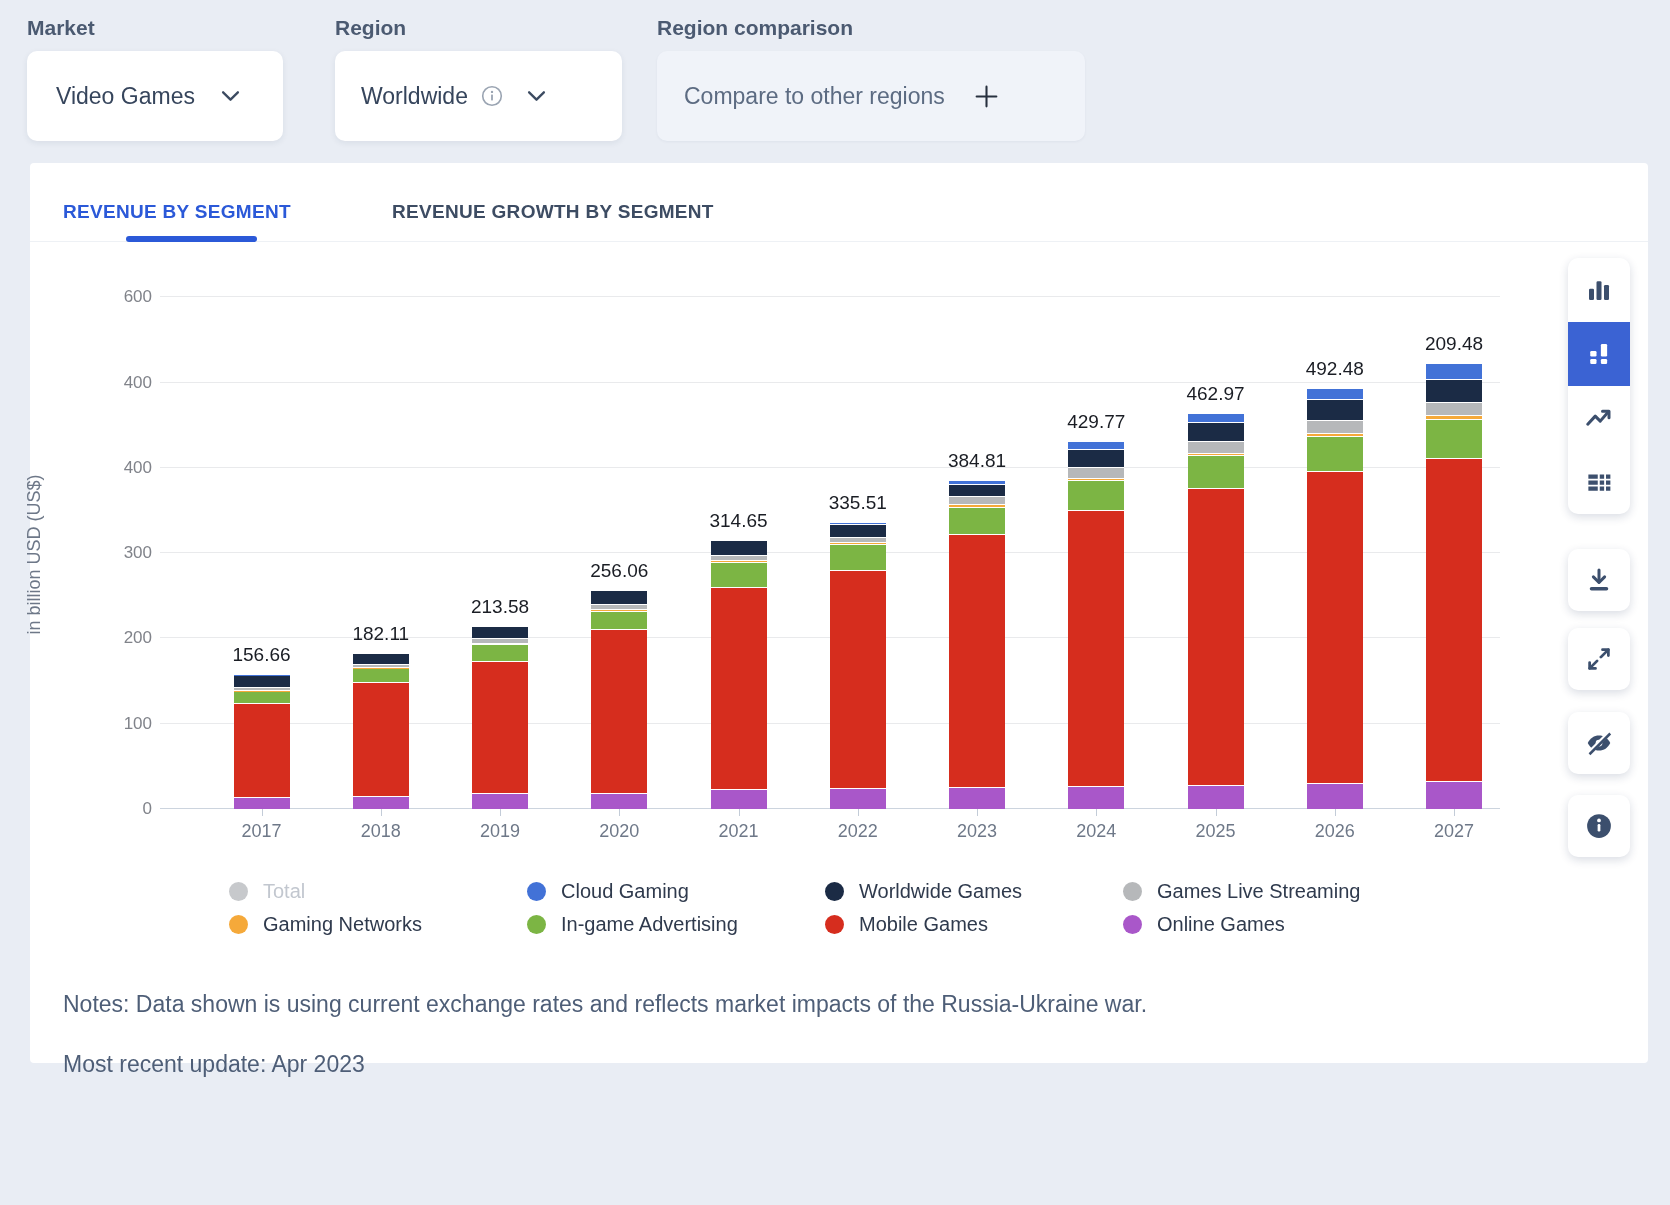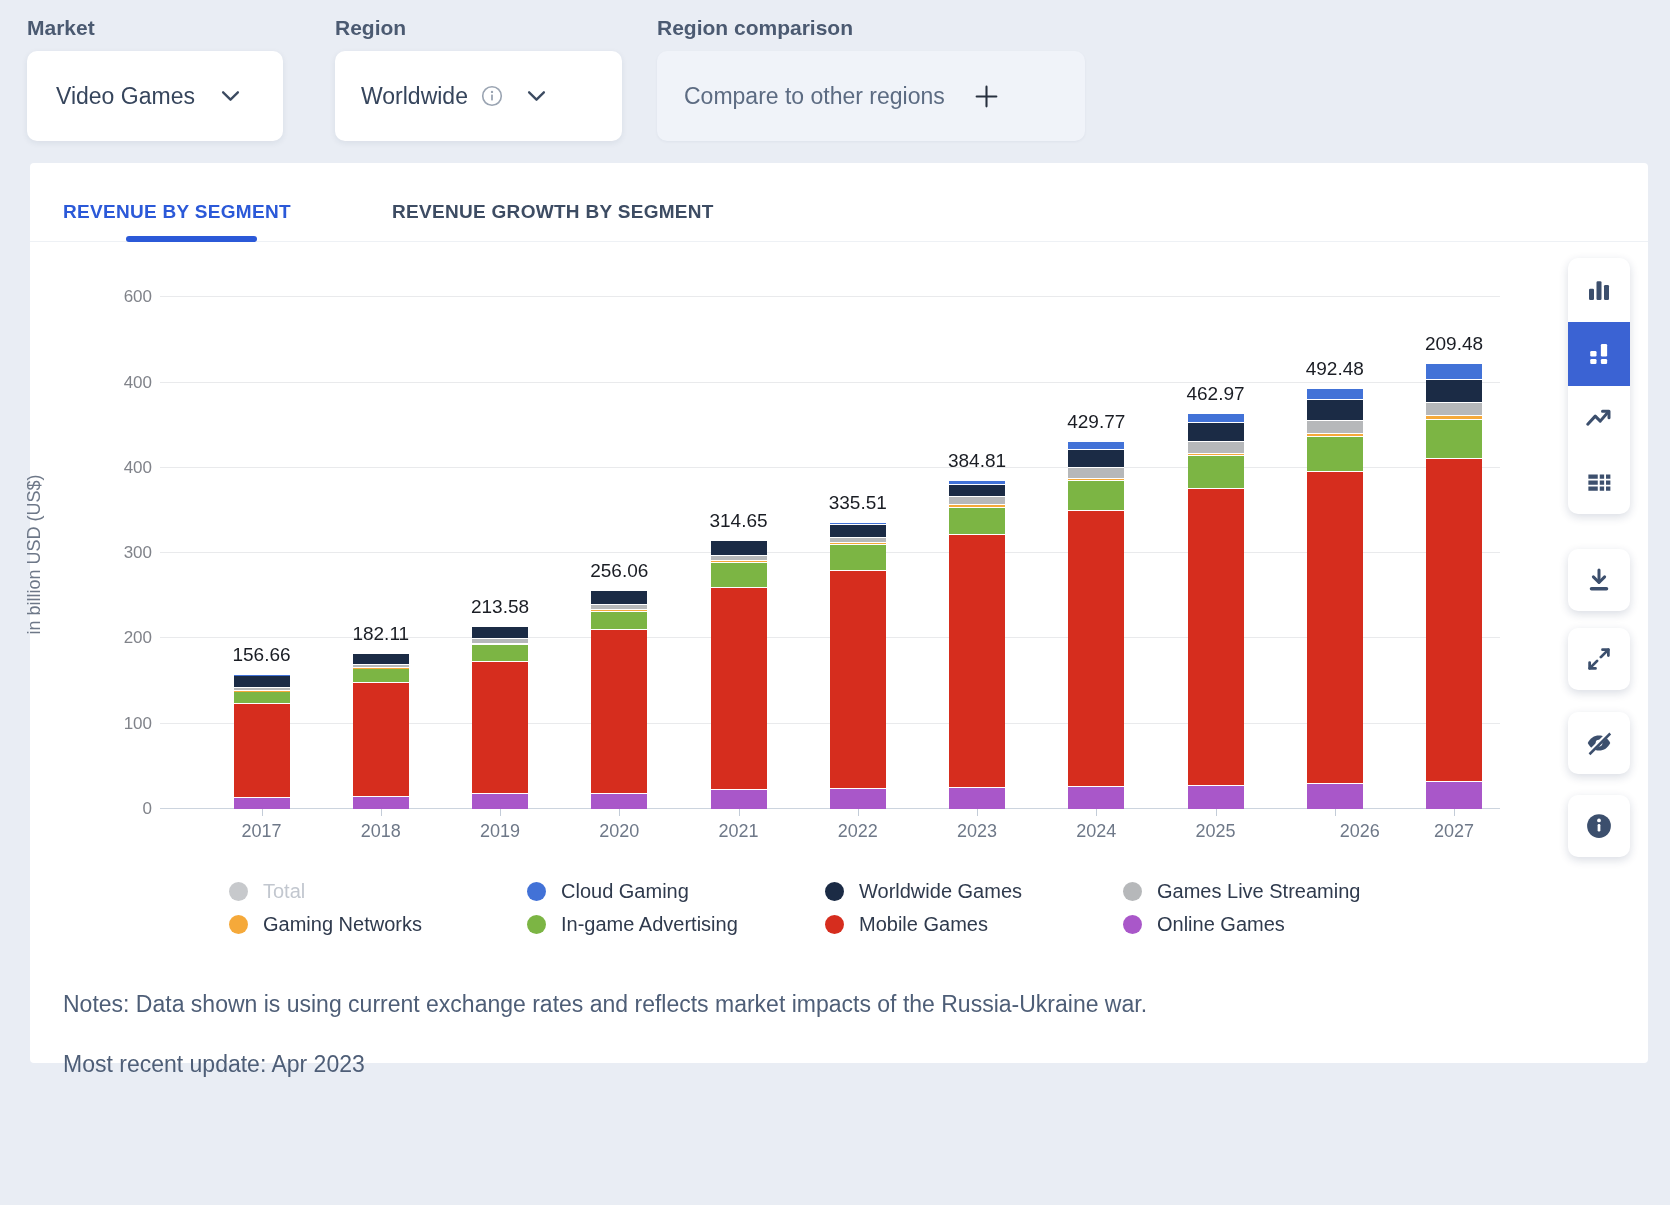--- a/index.html
+++ b/index.html
@@ -233,21 +233,21 @@
         <div class="seg" style="height: 25.1635px; background: rgb(169, 87, 201);"></div>
         <div class="seg" style="height: 312.198px; border-bottom: 1px solid rgb(255, 255, 255); box-sizing: border-box; background: rgb(214, 45, 30);"></div>
         <div class="seg" style="height: 34.973px; border-bottom: 1px solid rgb(255, 255, 255); box-sizing: border-box; background: rgb(124, 181, 68);"></div>
         <div class="seg" style="height: 2.9855px; border-bottom: 1px solid rgb(255, 255, 255); box-sizing: border-box; background: rgb(245, 169, 58);"></div>
         <div class="seg" style="height: 12.3685px; border-bottom: 1px solid rgb(255, 255, 255); box-sizing: border-box; background: rgb(182, 184, 186);"></div>
         <div class="seg" style="height: 21.325px; border-bottom: 1px solid rgb(255, 255, 255); box-sizing: border-box; background: rgb(27, 43, 69);"></div>
         <div class="seg" style="height: 11.0719px; border-bottom: 1px solid rgb(255, 255, 255); box-sizing: border-box; background: rgb(66, 114, 215);"></div>
         <div class="total-label">492.48</div>
       </div>
       <div class="xtick-mark" style="left: 1174.75px;"></div>
-      <div class="year-label" style="left: 1129.75px; text-align: right;">2026</div>
+      <div class="year-label" style="left: 1129.75px;">2026</div>
       <div class="bar-group" style="left: 1266px;">
         <div class="seg" style="height: 26.8695px; background: rgb(169, 87, 201);"></div>
         <div class="seg" style="height: 323.287px; border-bottom: 1px solid rgb(255, 255, 255); box-sizing: border-box; background: rgb(214, 45, 30);"></div>
         <div class="seg" style="height: 39.238px; border-bottom: 1px solid rgb(255, 255, 255); box-sizing: border-box; background: rgb(124, 181, 68);"></div>
         <div class="seg" style="height: 3.412px; border-bottom: 1px solid rgb(255, 255, 255); box-sizing: border-box; background: rgb(245, 169, 58);"></div>
         <div class="seg" style="height: 13.648px; border-bottom: 1px solid rgb(255, 255, 255); box-sizing: border-box; background: rgb(182, 184, 186);"></div>
         <div class="seg" style="height: 22.6045px; border-bottom: 1px solid rgb(255, 255, 255); box-sizing: border-box; background: rgb(27, 43, 69);"></div>
         <div class="seg" style="height: 15.8146px; border-bottom: 1px solid rgb(255, 255, 255); box-sizing: border-box; background: rgb(66, 114, 215);"></div>
         <div class="total-label">209.48</div>
       </div>

